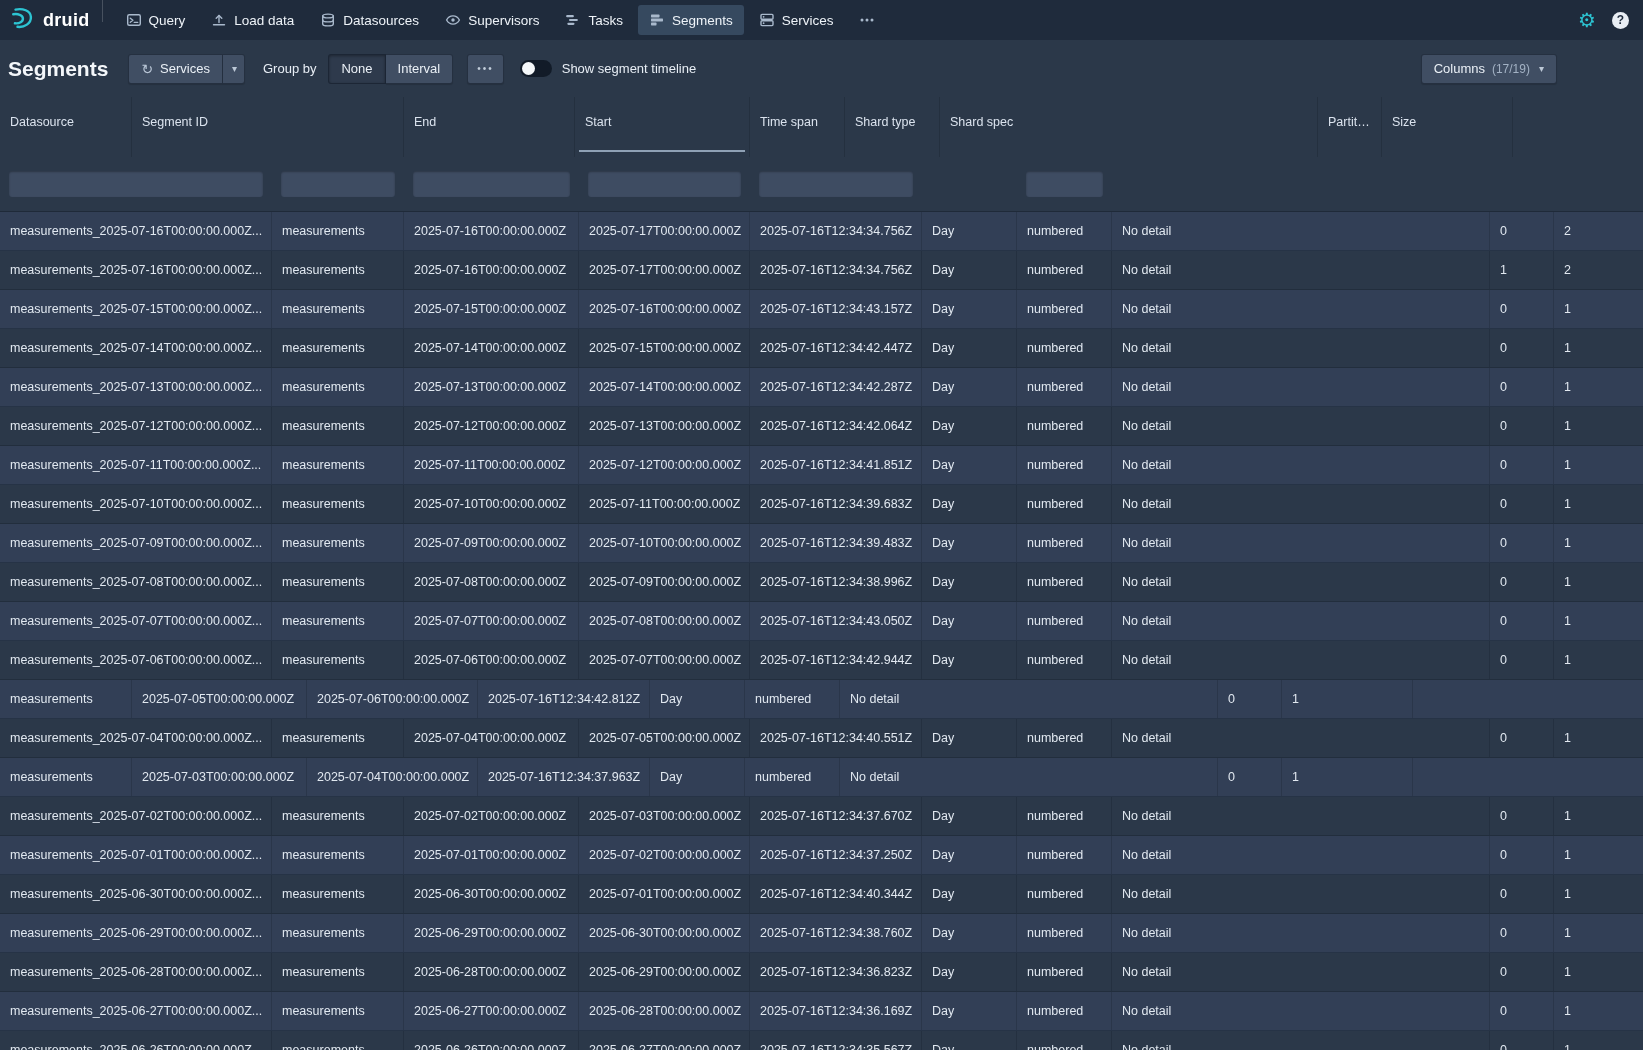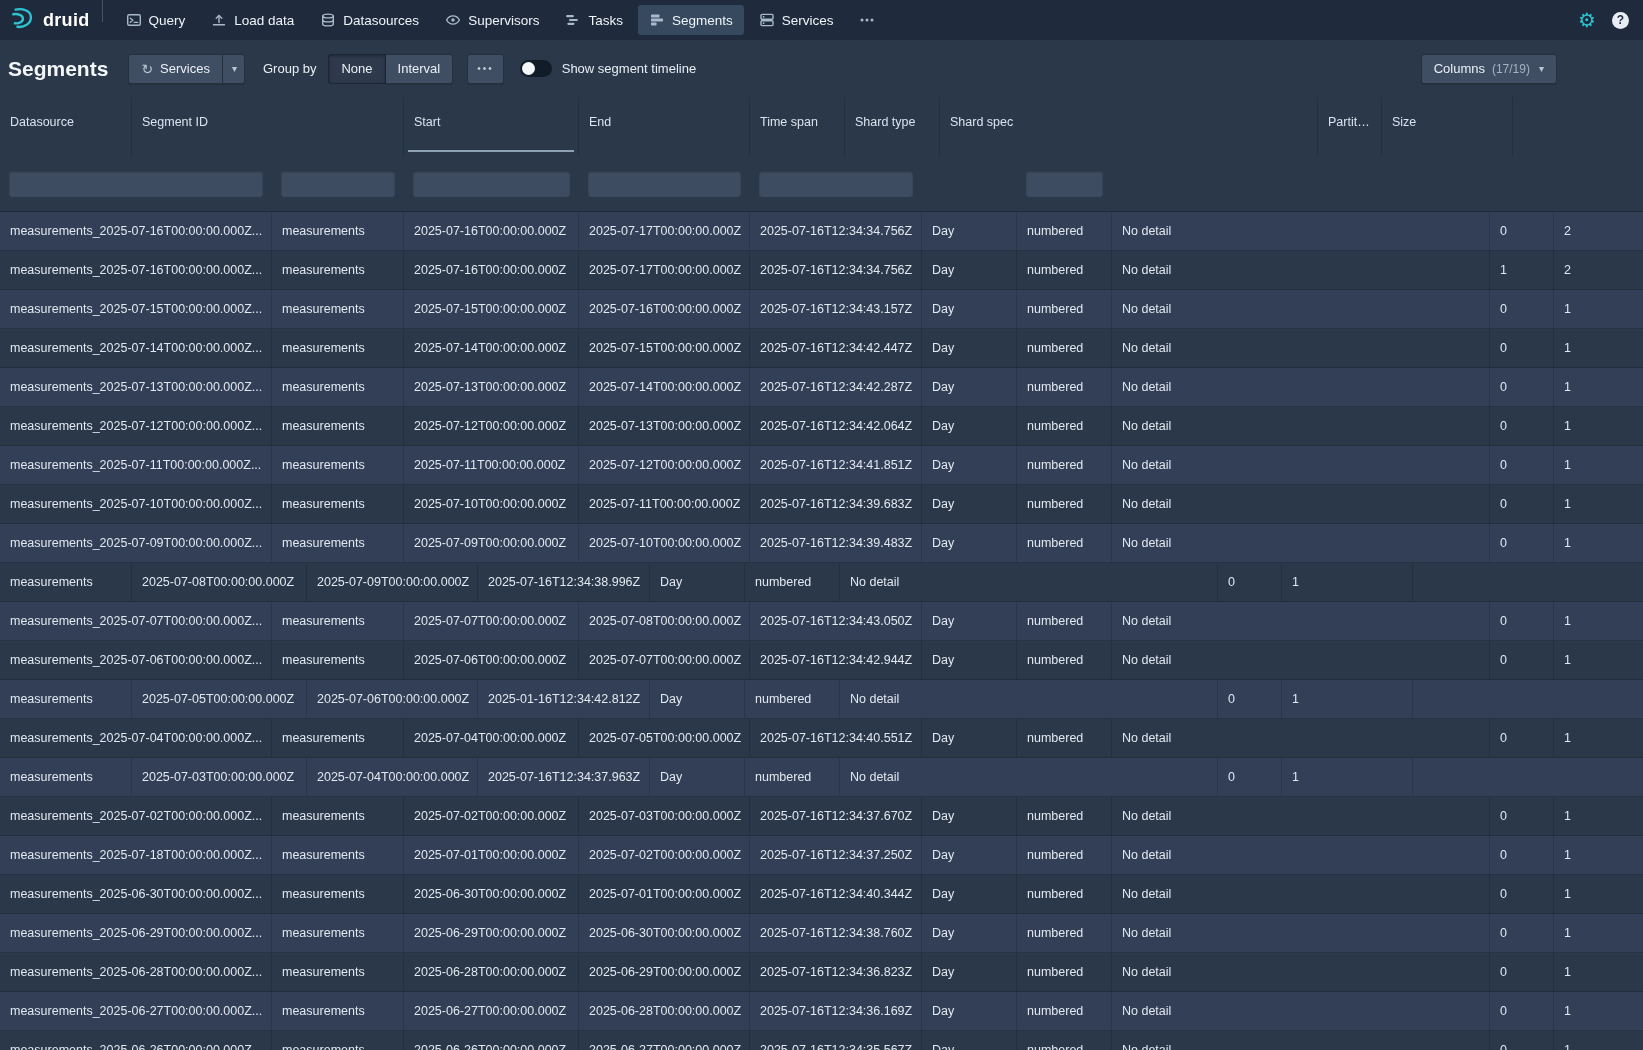--- a/index.html
+++ b/index.html
@@ -202,22 +202,22 @@
       <span>Columns</span>
       <span class="dim">(17/19)</span>
       <span class="caret">▾</span>
     </button>
   </div>
 
   <div class="table-wrap">
     <div class="thead" id="thead">
         <div class="th" style="width: 132px;">Datasource</div>
         <div class="th" style="width: 272px;">Segment ID</div>
+        <div class="th" style="width: 171px;">End</div>
         <div class="th sorted" style="width: 175px;">Start</div>
-        <div class="th" style="width: 171px;">End</div>
         <div class="th" style="width: 95px;">Time span</div>
         <div class="th" style="width: 95px;">Shard type</div>
         <div class="th" style="width: 378px;">Shard spec</div>
         <div class="th" style="width: 64px;">Partition</div>
         <div class="th" style="width: 131px;">Size</div>
       </div>
     <div class="filter-row" id="filter-row">
         <div class="filter-cell" style="width: 272px;"><input class="filter-input" type="text" style=""></div>
         <div class="filter-cell" style="width: 132px;"><input class="filter-input" type="text" style=""></div>
         <div class="filter-cell" style="width: 175px;"><input class="filter-input" type="text" style=""></div>
@@ -332,20 +332,21 @@
           <div class="td" style="width: 175px;">2025-07-09T00:00:00.000Z</div>
           <div class="td" style="width: 171px;">2025-07-10T00:00:00.000Z</div>
           <div class="td" style="width: 172px;">2025-07-16T12:34:39.483Z</div>
           <div class="td" style="width: 95px;">Day</div>
           <div class="td" style="width: 95px;">numbered</div>
           <div class="td" style="width: 378px;">No detail</div>
           <div class="td" style="width: 64px;">0</div>
           <div class="td" style="width: 131px;">1</div>
         </div>
         <div class="tr">
+          <div class="td" style="width: 272px;">measurements_2025-07-08T00:00:00.000Z...</div>
           <div class="td" style="width: 132px;">measurements</div>
           <div class="td" style="width: 175px;">2025-07-08T00:00:00.000Z</div>
           <div class="td" style="width: 171px;">2025-07-09T00:00:00.000Z</div>
           <div class="td" style="width: 172px;">2025-07-16T12:34:38.996Z</div>
           <div class="td" style="width: 95px;">Day</div>
           <div class="td" style="width: 95px;">numbered</div>
           <div class="td" style="width: 378px;">No detail</div>
           <div class="td" style="width: 64px;">0</div>
           <div class="td" style="width: 131px;">1</div>
         </div>
@@ -370,21 +371,21 @@
           <div class="td" style="width: 95px;">Day</div>
           <div class="td" style="width: 95px;">numbered</div>
           <div class="td" style="width: 378px;">No detail</div>
           <div class="td" style="width: 64px;">0</div>
           <div class="td" style="width: 131px;">1</div>
         </div>
         <div class="tr">
           <div class="td" style="width: 132px;">measurements</div>
           <div class="td" style="width: 175px;">2025-07-05T00:00:00.000Z</div>
           <div class="td" style="width: 171px;">2025-07-06T00:00:00.000Z</div>
-          <div class="td" style="width: 172px;">2025-01-16T12:34:42.812Z</div>
+          <div class="td" style="width: 172px;">2025-07-16T12:34:42.812Z</div>
           <div class="td" style="width: 95px;">Day</div>
           <div class="td" style="width: 95px;">numbered</div>
           <div class="td" style="width: 378px;">No detail</div>
           <div class="td" style="width: 64px;">0</div>
           <div class="td" style="width: 131px;">1</div>
         </div>
         <div class="tr">
           <div class="td" style="width: 272px;">measurements_2025-07-04T00:00:00.000Z...</div>
           <div class="td" style="width: 132px;">measurements</div>
           <div class="td" style="width: 175px;">2025-07-04T00:00:00.000Z</div>
@@ -413,21 +414,21 @@
           <div class="td" style="width: 175px;">2025-07-02T00:00:00.000Z</div>
           <div class="td" style="width: 171px;">2025-07-03T00:00:00.000Z</div>
           <div class="td" style="width: 172px;">2025-07-16T12:34:37.670Z</div>
           <div class="td" style="width: 95px;">Day</div>
           <div class="td" style="width: 95px;">numbered</div>
           <div class="td" style="width: 378px;">No detail</div>
           <div class="td" style="width: 64px;">0</div>
           <div class="td" style="width: 131px;">1</div>
         </div>
         <div class="tr">
-          <div class="td" style="width: 272px;">measurements_2025-07-18T00:00:00.000Z...</div>
+          <div class="td" style="width: 272px;">measurements_2025-07-01T00:00:00.000Z...</div>
           <div class="td" style="width: 132px;">measurements</div>
           <div class="td" style="width: 175px;">2025-07-01T00:00:00.000Z</div>
           <div class="td" style="width: 171px;">2025-07-02T00:00:00.000Z</div>
           <div class="td" style="width: 172px;">2025-07-16T12:34:37.250Z</div>
           <div class="td" style="width: 95px;">Day</div>
           <div class="td" style="width: 95px;">numbered</div>
           <div class="td" style="width: 378px;">No detail</div>
           <div class="td" style="width: 64px;">0</div>
           <div class="td" style="width: 131px;">1</div>
         </div>

